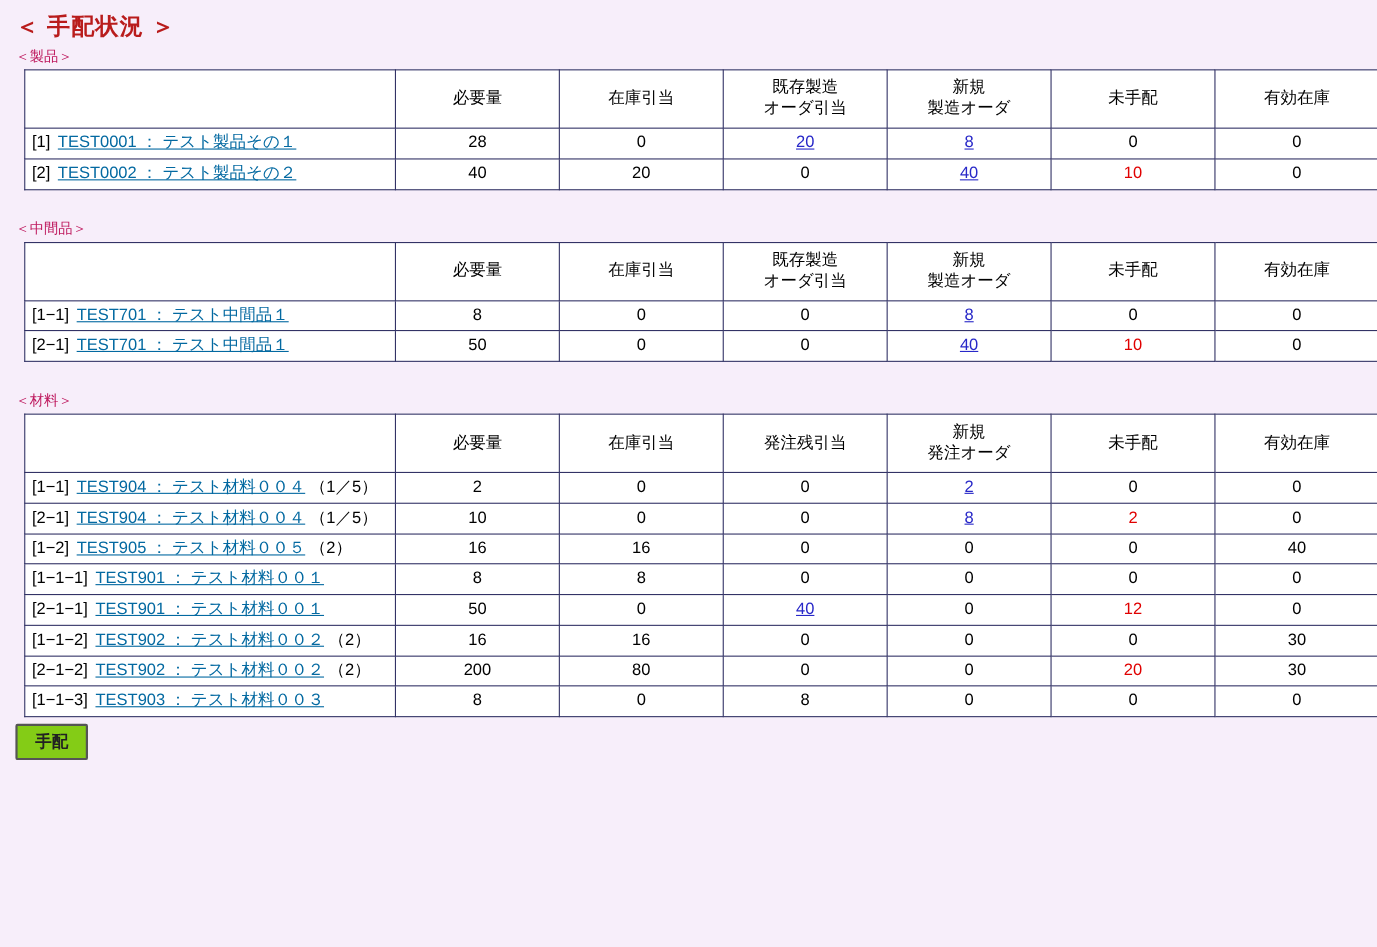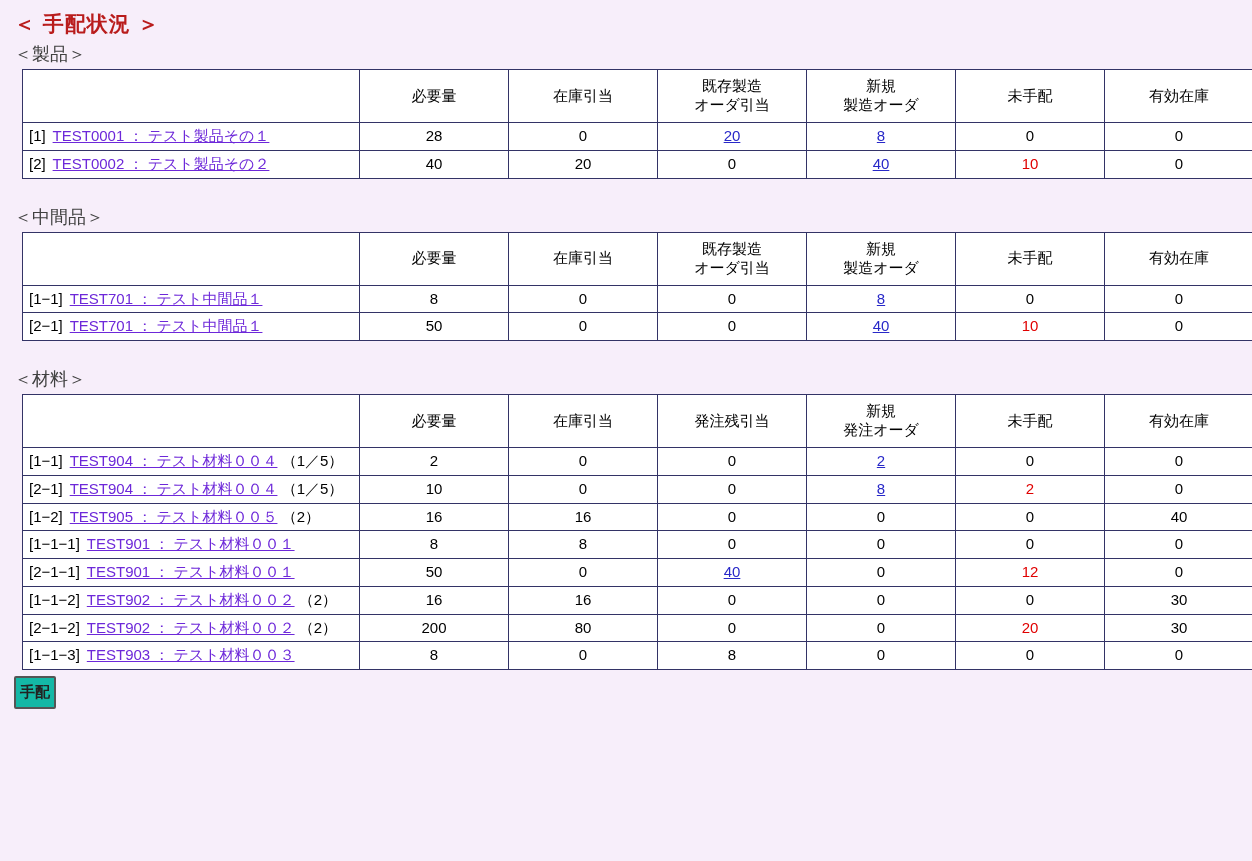--- a/index.html
+++ b/index.html
@@ -19,23 +19,23 @@
     box-sizing: border-box;
   }
   .page-title {
     color: #b91c1c;
     font-size: 21px;
     font-weight: bold;
     letter-spacing: 1px;
     margin: 2px 0 4px 4px;
   }
   .section-label {
-    font-size: 18px;
+    font-size: 13px;
     margin: 0 0 3px 4px;
-    color: #404040;
+    color: #be185d;
   }
   .spacer {
     height: 26px;
   }
   table.arrange {
     border-collapse: collapse;
     width: 1232px;
     background: #ffffff;
     border: 1px solid #333366;
     table-layout: fixed;
@@ -59,42 +59,42 @@
     white-space: nowrap;
     padding-left: 6px;
   }
   td.num { width: 136px; }
   th.num { width: 136px; }
   .idx {
     color: #000;
     margin-right: 3px;
   }
   a.itemlink {
-    color: #6d28d9;
+    color: #0369a1;
     text-decoration: underline;
   }
   a.numlink {
     color: #2828c8;
     text-decoration: underline;
   }
   .warn {
     color: #e00000;
   }
   .btn-row {
     margin-top: 6px;
     margin-left: 4px;
   }
   .btn-arrange {
-    background: #14b8a6;
+    background: #84cc16;
     border: 2px solid #555;
     border-radius: 2px;
     font-size: 15px;
     font-weight: bold;
     color: #222;
-    padding: 5px 4px;
+    padding: 5px 16px;
     cursor: pointer;
     font-family: Liberation Sans, sans-serif;
   }
   .head2 {
     display: block;
   }
 </style>
 </head>
 <body>
 

